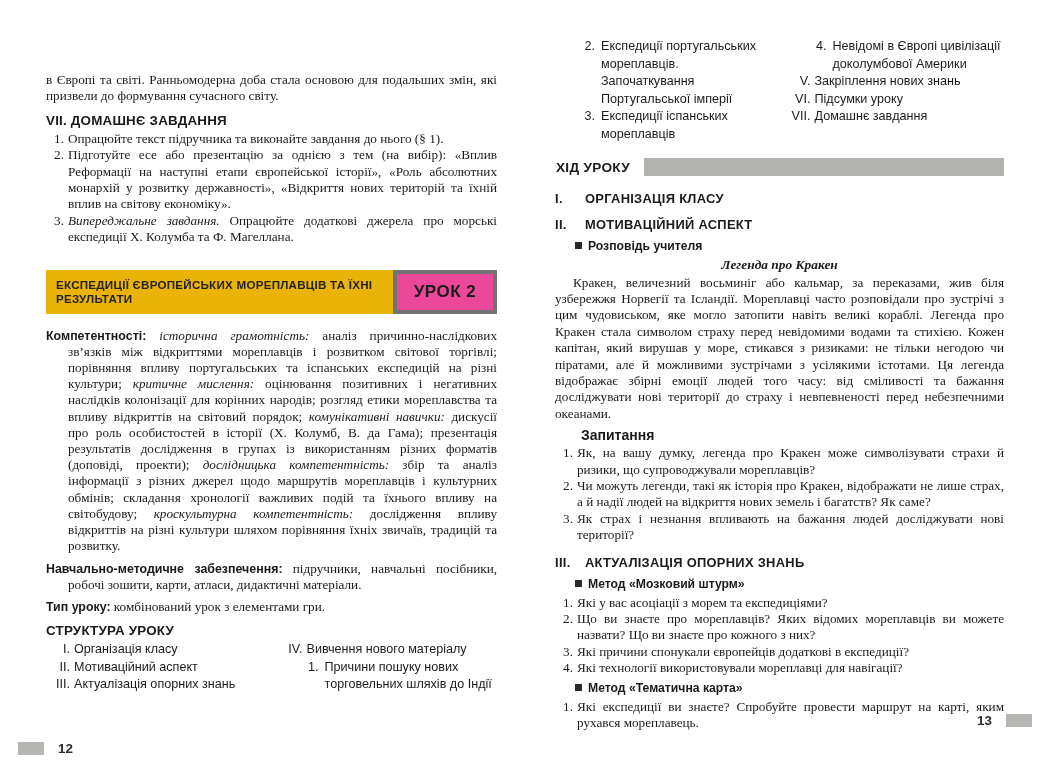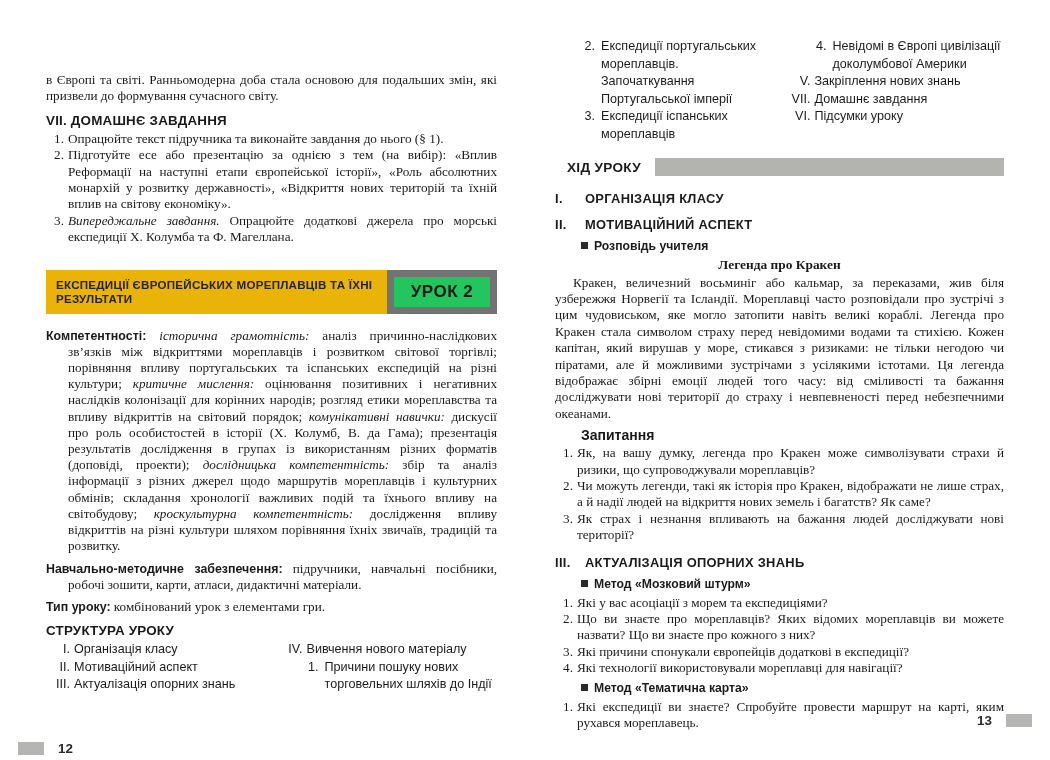--- a/index.html
+++ b/index.html
@@ -92,22 +92,22 @@
     font-family: "Liberation Sans", sans-serif;
     font-weight: bold;
     font-size: 11.6px;
     line-height: 13.6px;
     letter-spacing: .25px;
     color: #232323;
     text-transform: uppercase;
   }
   .banner-num {
     flex: 0 0 96px;
-    background: #22c55e;
-    border: 7px solid #737373;
+    background: #ec4899;
+    border: 4px solid #737373;
     display: flex;
     align-items: center;
     justify-content: center;
     font-family: "Liberation Sans", sans-serif;
     font-weight: bold;
     font-size: 17px;
     letter-spacing: .5px;
     color: #1b1b1b;
   }
 
@@ -160,21 +160,21 @@
     position: absolute;
     left: 22px;
     width: 18px;
     text-align: right;
   }
 
   
   .hid-row {
     display: flex;
     align-items: center;
-    margin: 14px 0 14px 12px;
+    margin: 14px 0 14px 1px;
     height: 19px;
   }
   .hid-label {
     font-family: "Liberation Sans", sans-serif;
     font-weight: bold;
     font-size: 13.6px;
     letter-spacing: .3px;
     color: #1b1b1b;
     white-space: nowrap;
   }
@@ -200,39 +200,40 @@
     left: 0;
     width: 22px;
     text-align: left;
   }
 
   .method {
     font-family: "Liberation Sans", sans-serif;
     font-weight: bold;
     font-size: 12.2px;
     color: #1b1b1b;
-    margin: 4px 0 4px 26px;
+    margin: 4px 0 4px 20px;
     display: flex;
     align-items: center;
     gap: 6px;
   }
   .sq {
     display: inline-block;
     width: 7px;
     height: 7px;
     background: #2a2a2a;
     flex: 0 0 auto;
   }
 
   .legend-title {
     font-family: "Liberation Serif", serif;
     font-weight: bold;
     font-size: 13.4px;
     text-align: center;
     margin: 2px 0 2px 0;
+    font-style: italic;
   }
   .sub-bold {
     font-family: "Liberation Sans", sans-serif;
     font-weight: bold;
     font-size: 14px;
     margin: 5px 0 2px 26px;
   }
 
   
   .footer {
@@ -356,26 +357,26 @@
       <div class="struct-col">
         <div class="sub-li">
           <span class="r">4.</span>
           <span>Невідомі в Європі цивілізації доколумбової Америки</span>
         </div>
         <div class="rom-li">
           <span class="r">V.</span>
           <span>Закріплення нових знань</span>
         </div>
         <div class="rom-li">
+          <span class="r">VI.</span>
+          <span>Підсумки уроку</span>
+        </div>
+        <div class="rom-li">
           <span class="r">VII.</span>
           <span>Домашнє завдання</span>
-        </div>
-        <div class="rom-li">
-          <span class="r">VI.</span>
-          <span>Підсумки уроку</span>
         </div>
       </div>
     </div>
 
     <div class="hid-row">
       <span class="hid-label">ХІД УРОКУ</span>
       <span class="hid-bar"></span>
     </div>
 
     <div class="sec-head">

